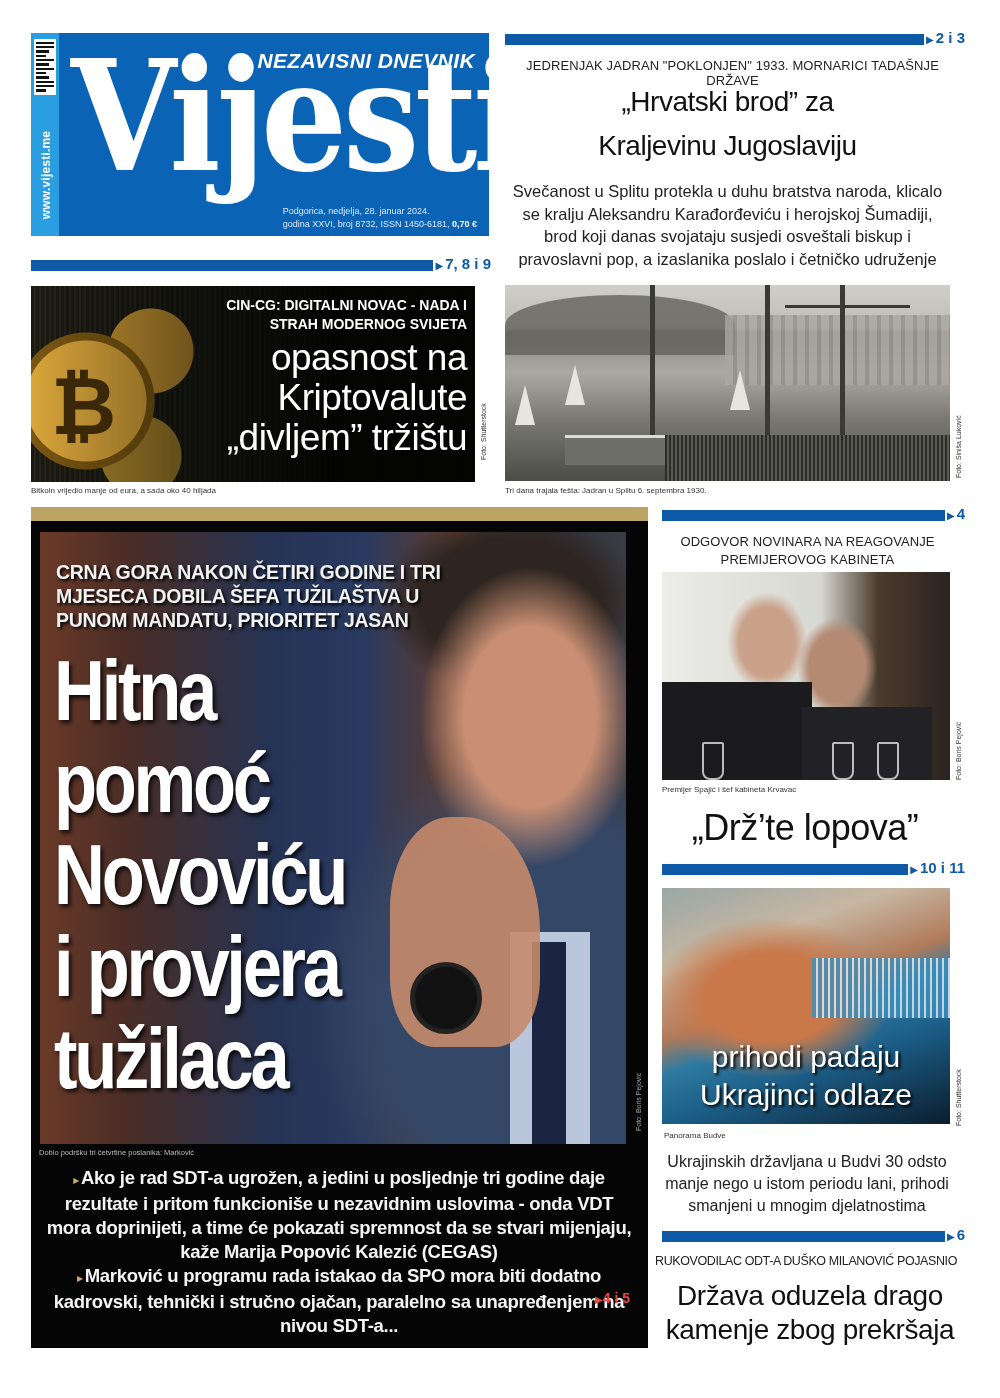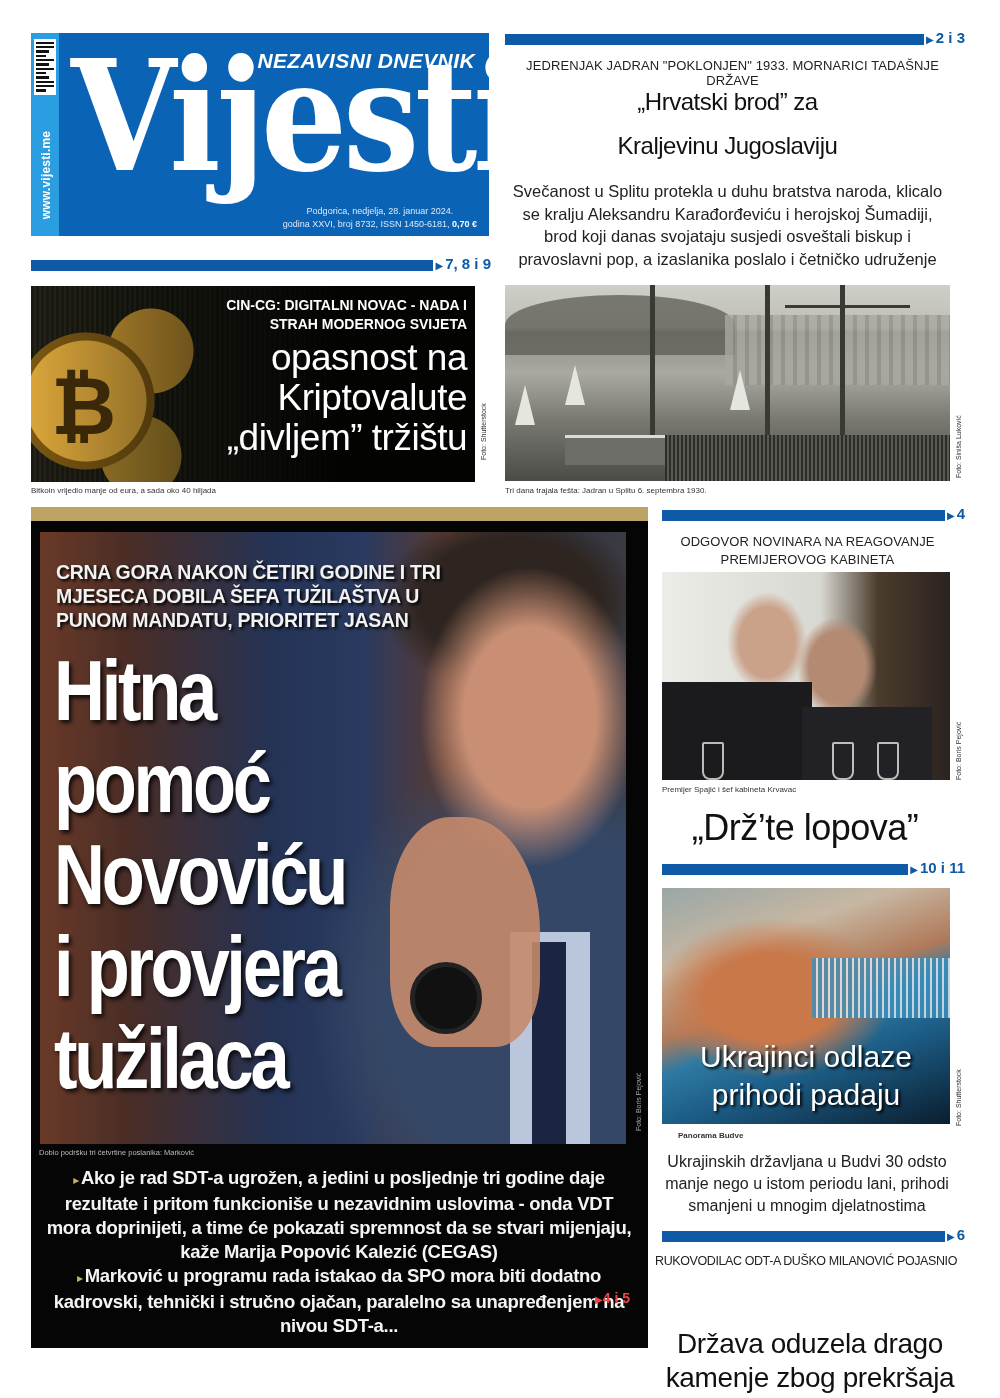--- a/index.html
+++ b/index.html
@@ -13,32 +13,32 @@
   .barcode { left: 3px; top: 6px; width: 22px; height: 56px; background: #fff; padding: 3px 2px;
     display: flex; flex-direction: column; gap: 2px; }
   .barcode i { display: block; height: 2px; background: #111; }
   .barcode i:nth-child(3n) { height: 3px; width: 70%; }
   .barcode i:nth-child(4n) { width: 55%; }
   .site-url { left: -58px; top: 135px; width: 145px; transform: rotate(-90deg); color: #fff;
     font-weight: bold; font-size: 12px; letter-spacing: 0.2px; text-align: center; }
   .tagline { right: 14px; top: 16px; color: #fff; font-weight: bold; font-style: italic; font-size: 21px; letter-spacing: 0.4px; }
   .logo { left: 40px; top: 6px; color: #fff; font-family: "DejaVu Serif", "Liberation Serif", serif; font-weight: bold;
     font-size: 154px; line-height: 1; letter-spacing: -5px; transform: scaleX(0.88); transform-origin: left top; }
-  .issue-info { right: 12px; top: 172px; color: #dce9f7; font-size: 9px; line-height: 13px; text-align: center; }
+  .issue-info { right: 12px; top: 172px; color: #dce9f7; font-size: 9px; line-height: 13px; text-align: left; }
   .issue-info b { color: #fff; }
 
   
   .bar { height: 12px; display: flex; align-items: center; }
   .bar-line { flex: 1; height: 11px; background: #0e5aa7; }
   .bar-ref { color: #0e5aa7; font-weight: bold; font-size: 15px; padding-left: 2px; white-space: nowrap; line-height: 12px; }
   .bar-ref .tri { font-size: 10px; margin-right: 2px; }
 
   
   .kicker { text-transform: uppercase; font-size: 13px; text-align: center; color: #222; letter-spacing: 0.1px; }
-  .ship-head { left: 505px; top: 80px; width: 445px; text-align: center; font-size: 24px; line-height: 44px; color: #111; letter-spacing: -0.5px; }
+  .ship-head { left: 505px; top: 80px; width: 445px; text-align: center; font-size: 28px; line-height: 44px; color: #111; letter-spacing: -0.5px; }
   .ship-dek { left: 505px; top: 180px; width: 445px; text-align: center; font-size: 16.5px; line-height: 22.5px; color: #222; }
 
   
   .crypto-img { left: 31px; top: 286px; width: 444px; height: 196px; background:
       radial-gradient(circle at 55px 115px, #d9a53a 0 60px, #7a5712 61px 68px, transparent 69px),
       radial-gradient(circle at 120px 65px, #c79632 0 42px, transparent 43px),
       radial-gradient(circle at 110px 170px, #a9842c 0 40px, transparent 41px),
       repeating-linear-gradient(90deg, #1a1a12 0 3px, #24241a 3px 5px),
       #15150f; overflow: hidden; }
   .crypto-img::after { content: ""; position: absolute; left: 0; top: 0; width: 100%; height: 100%;
@@ -97,21 +97,21 @@
 
   .budva-photo { left: 662px; top: 888px; width: 288px; height: 236px; overflow: hidden;
     background:
       radial-gradient(ellipse 120px 80px at 110px 110px, #c9784a 0 55%, rgba(201,120,74,0) 100%),
       linear-gradient(160deg, #9aa7a6 0%, #c7b7a2 25%, #b07a5a 45%, #2e7aa2 55%, #1c5d86 70%, #0b1d2e 100%); }
   .marina { left: 150px; top: 70px; width: 138px; height: 60px; background: repeating-linear-gradient(90deg, #3b8fbd 0 4px, #e8eef2 4px 6px); opacity: 0.8; }
   .budva-head { left: 0; top: 150px; width: 288px; text-align: center; color: #fff; font-size: 30px; line-height: 38px; text-shadow: 2px 2px 3px #000; }
   .budva-dek { left: 662px; top: 1151px; width: 290px; text-align: center; font-size: 16px; line-height: 22px; color: #222; }
 
   .gem-kicker { left: 655px; top: 1254px; width: 310px; font-size: 12.5px; text-align: left; letter-spacing: -0.4px; color: #222; text-transform: uppercase; }
-  .gem-head { left: 655px; top: 1279px; width: 310px; text-align: center; font-size: 28px; line-height: 34px; color: #111; letter-spacing: -0.4px; margin-top: 48px; }
+  .gem-head { left: 655px; top: 1279px; width: 310px; text-align: center; font-size: 28px; line-height: 34px; color: #111; letter-spacing: -0.4px; }
 </style>
 </head>
 <body>
 
 <div class="abs masthead">
   <div class="abs mast-strip">
     <div class="abs barcode">
       <i></i>
         <i></i>
         <i></i>
@@ -222,26 +222,26 @@
 <div class="abs caption" style="left:662px; top:785px;">Premijer Spajić i šef kabineta Krvavac</div>
 <div class="abs pm-head">„Drž’te lopova”</div>
 
 <div class="abs bar" style="left:662px; top:863px; width:303px;">
   <div class="bar-line"></div>
   <div class="bar-ref"><span class="tri">▶</span><span>10 i 11</span></div>
 </div>
 <div class="abs budva-photo">
   <div class="abs marina"></div>
   <div class="abs budva-head">
+    <div>prihodi padaju</div>
     <div>Ukrajinci odlaze</div>
-    <div>prihodi padaju</div>
   </div>
 </div>
 <div class="abs credit-v" style="left:955px; top:1126px;">Foto: Shutterstock</div>
-<div class="abs caption" style="left:678px; top:1131px;font-weight:bold;">Panorama Budve</div>
+<div class="abs caption" style="left:664px; top:1131px;">Panorama Budve</div>
 <div class="abs budva-dek">Ukrajinskih državljana u Budvi 30 odsto manje nego u istom periodu lani, prihodi smanjeni u mnogim djelatnostima</div>
 
 <div class="abs bar" style="left:662px; top:1230px; width:303px;">
   <div class="bar-line"></div>
   <div class="bar-ref"><span class="tri">▶</span><span>6</span></div>
 </div>
 <div class="abs gem-kicker">RUKOVODILAC ODT-A DUŠKO MILANOVIĆ POJASNIO</div>
 <div class="abs gem-head">
   <div>Država oduzela drago</div>
   <div>kamenje zbog prekršaja</div>

